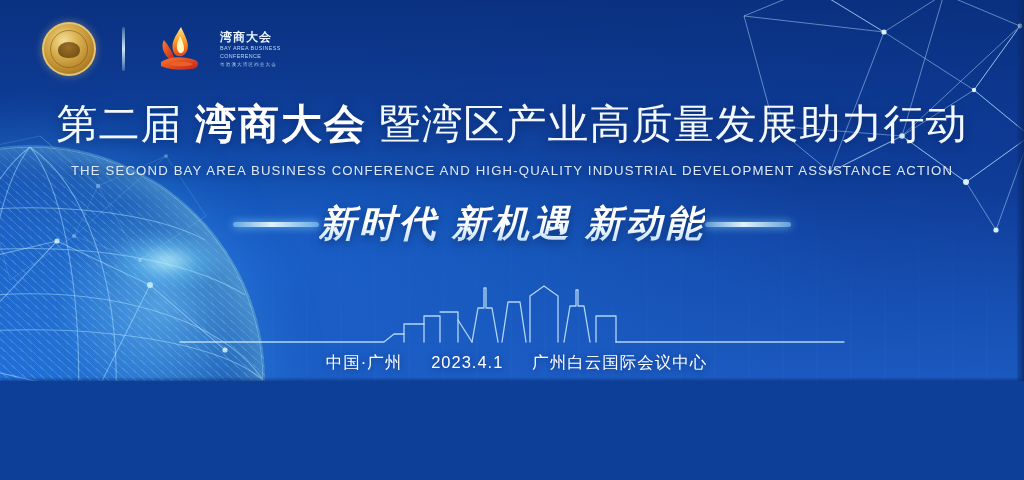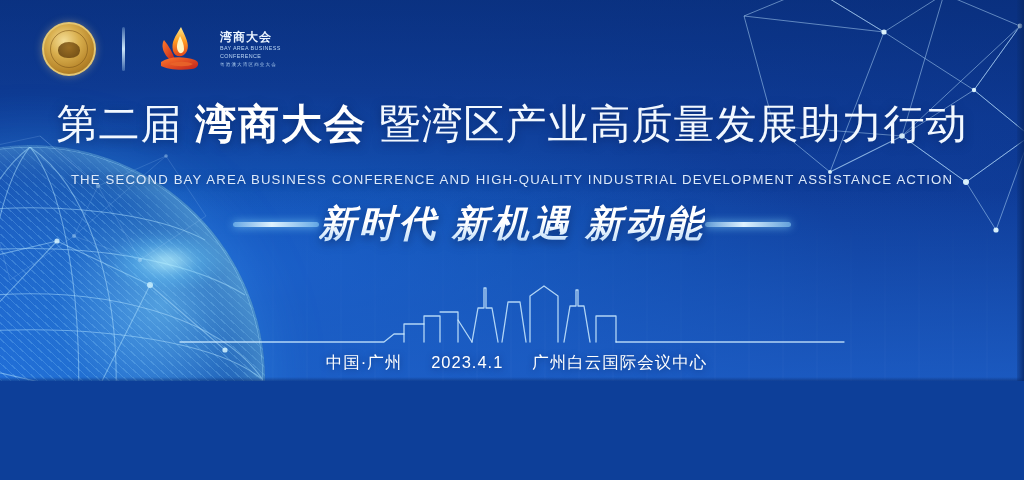--- a/index.html
+++ b/index.html
@@ -136,21 +136,21 @@
   }
   .title-line {
     font-size: 41px; line-height: 1.06; color: #ffffff;
     letter-spacing: 1px; white-space: nowrap;
     text-shadow: 0 2px 10px rgba(4,26,74,.55);
   }
   .t-light { font-weight: 400; color: #f2f8ff; }
   .t-bold  { font-weight: bold; color: #ffffff; letter-spacing: 2px; }
 
   .title-en {
-    margin-top: 26px;
+    margin-top: 17px;
     font-size: 13.2px; font-weight: 500; color: #dce9fa;
     letter-spacing: 1.15px; white-space: nowrap;
     text-shadow: 0 1px 6px rgba(5,30,80,.5);
   }
 
   
   .slogan-row {
     position: absolute; left: 0; right: 0; top: 199px;
     display: flex; align-items: center; justify-content: center; 
   }

